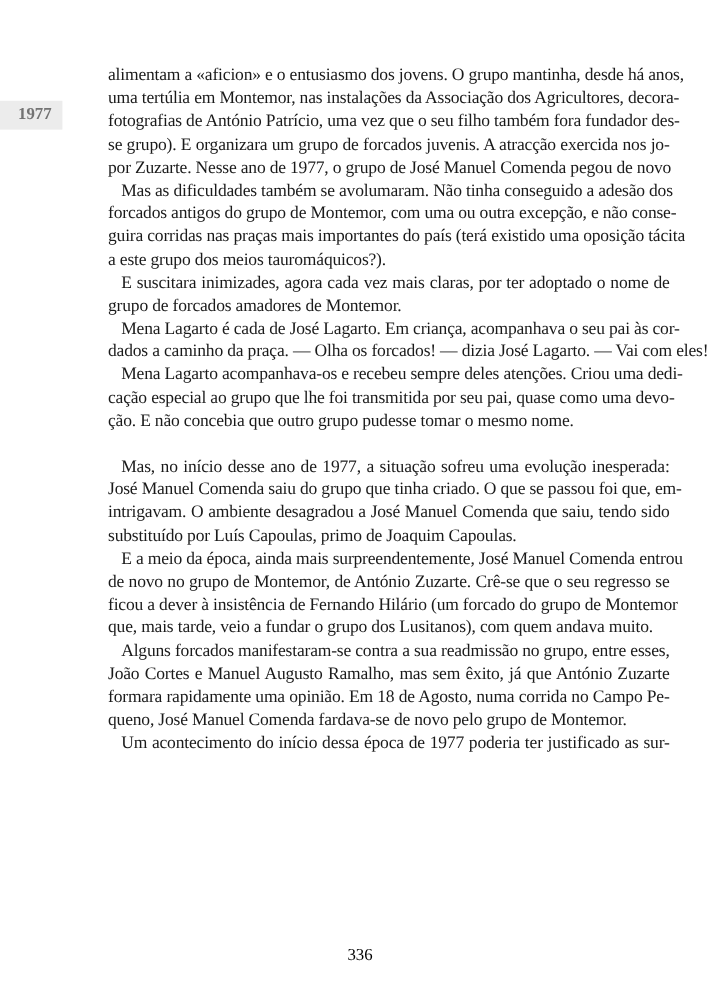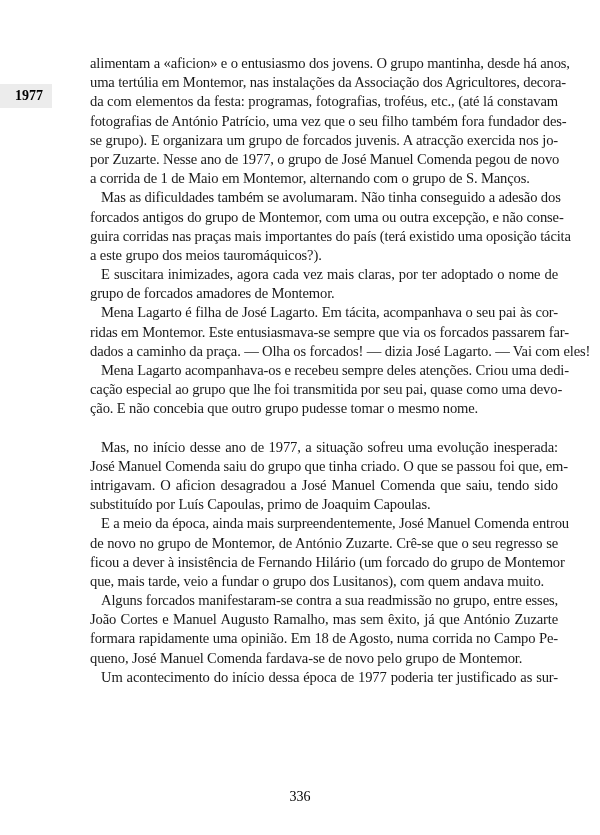--- a/index.html
+++ b/index.html
@@ -1,20 +1,20 @@
 <!DOCTYPE html>
 <html><head>
 <meta charset="utf-8">
 <style>
   html, body { margin: 0; padding: 0; background: #ffffff; }
   body { width: 600px; height: 835px; position: relative; overflow: hidden; font-family: "Liberation Serif", serif; color: #1a1a1a; }
   .margin-year {
     position: absolute; left: 0; top: 84px; width: 52px; height: 24px;
     background: #ececec; font-weight: bold; font-size: 14px;
-    line-height: 24px; text-align: center; padding-left: 6px; box-sizing: border-box; color: #000000;
+    line-height: 24px; text-align: center; padding-left: 6px; box-sizing: border-box; color: #737373;
   }
   .text-block { position: absolute; left: 90px; top: 54px; width: 468px; }
   .line {
     font-size: 14.6px; line-height: 19.2px; height: 19.2px;
     white-space: nowrap; text-align: justify; text-align-last: justify;
     letter-spacing: -0.15px;
   }
   .line.last { text-align-last: left; }
   .line.indent { text-indent: 11px; }
   .gap { height: 19px; }
@@ -25,51 +25,48 @@
 </style>
 </head>
 <body>
 
 <div class="margin-year">1977</div>
 
 <div class="text-block" id="text-block">
     <div>
       <div class="line">alimentam a «aficion» e o entusiasmo dos jovens. O grupo mantinha, desde há anos,</div>
       <div class="line">uma tertúlia em Montemor, nas instalações da Associação dos Agricultores, decora-</div>
-      <div class="line">da com elementos da festa: programas, fotografias, troféus, etc., (até lá constavam</div>
       <div class="line">fotografias de António Patrício, uma vez que o seu filho também fora fundador des-</div>
       <div class="line">se grupo). E organizara um grupo de forcados juvenis. A atracção exercida nos jo-</div>
       <div class="line">por Zuzarte. Nesse ano de 1977, o grupo de José Manuel Comenda pegou de novo</div>
-      <div class="line last">a corrida de 1 de Maio em Montemor, alternando com o grupo de S. Manços.</div>
     </div>
     <div>
       <div class="line indent">Mas as dificuldades também se avolumaram. Não tinha conseguido a adesão dos</div>
       <div class="line">forcados antigos do grupo de Montemor, com uma ou outra excepção, e não conse-</div>
       <div class="line">guira corridas nas praças mais importantes do país (terá existido uma oposição tácita</div>
       <div class="line last">a este grupo dos meios tauromáquicos?).</div>
     </div>
     <div>
       <div class="line indent">E suscitara inimizades, agora cada vez mais claras, por ter adoptado o nome de</div>
       <div class="line last">grupo de forcados amadores de Montemor.</div>
     </div>
     <div>
-      <div class="line indent">Mena Lagarto é filha de José Lagarto. Em tácita, acompanhava o seu pai às cor-</div>
-      <div class="line">ridas em Montemor. Este entusiasmava-se sempre que via os forcados passarem far-</div>
+      <div class="line indent">Mena Lagarto é cada de José Lagarto. Em criança, acompanhava o seu pai às cor-</div>
       <div class="line last">dados a caminho da praça. — Olha os forcados! — dizia José Lagarto. — Vai com eles!</div>
     </div>
     <div>
       <div class="line indent">Mena Lagarto acompanhava-os e recebeu sempre deles atenções. Criou uma dedi-</div>
       <div class="line">cação especial ao grupo que lhe foi transmitida por seu pai, quase como uma devo-</div>
       <div class="line last">ção. E não concebia que outro grupo pudesse tomar o mesmo nome.</div>
     </div>
     <div class="gap"></div>
     <div>
       <div class="line indent">Mas, no início desse ano de 1977, a situação sofreu uma evolução inesperada:</div>
       <div class="line">José Manuel Comenda saiu do grupo que tinha criado. O que se passou foi que, em-</div>
-      <div class="line">intrigavam. O aficion desagradou a José Manuel Comenda que saiu, tendo sido</div>
+      <div class="line">intrigavam. O ambiente desagradou a José Manuel Comenda que saiu, tendo sido</div>
       <div class="line last">substituído por Luís Capoulas, primo de Joaquim Capoulas.</div>
     </div>
     <div>
       <div class="line indent">E a meio da época, ainda mais surpreendentemente, José Manuel Comenda entrou</div>
       <div class="line">de novo no grupo de Montemor, de António Zuzarte. Crê-se que o seu regresso se</div>
       <div class="line">ficou a dever à insistência de Fernando Hilário (um forcado do grupo de Montemor</div>
       <div class="line last">que, mais tarde, veio a fundar o grupo dos Lusitanos), com quem andava muito.</div>
     </div>
     <div>
       <div class="line indent">Alguns forcados manifestaram-se contra a sua readmissão no grupo, entre esses,</div>

